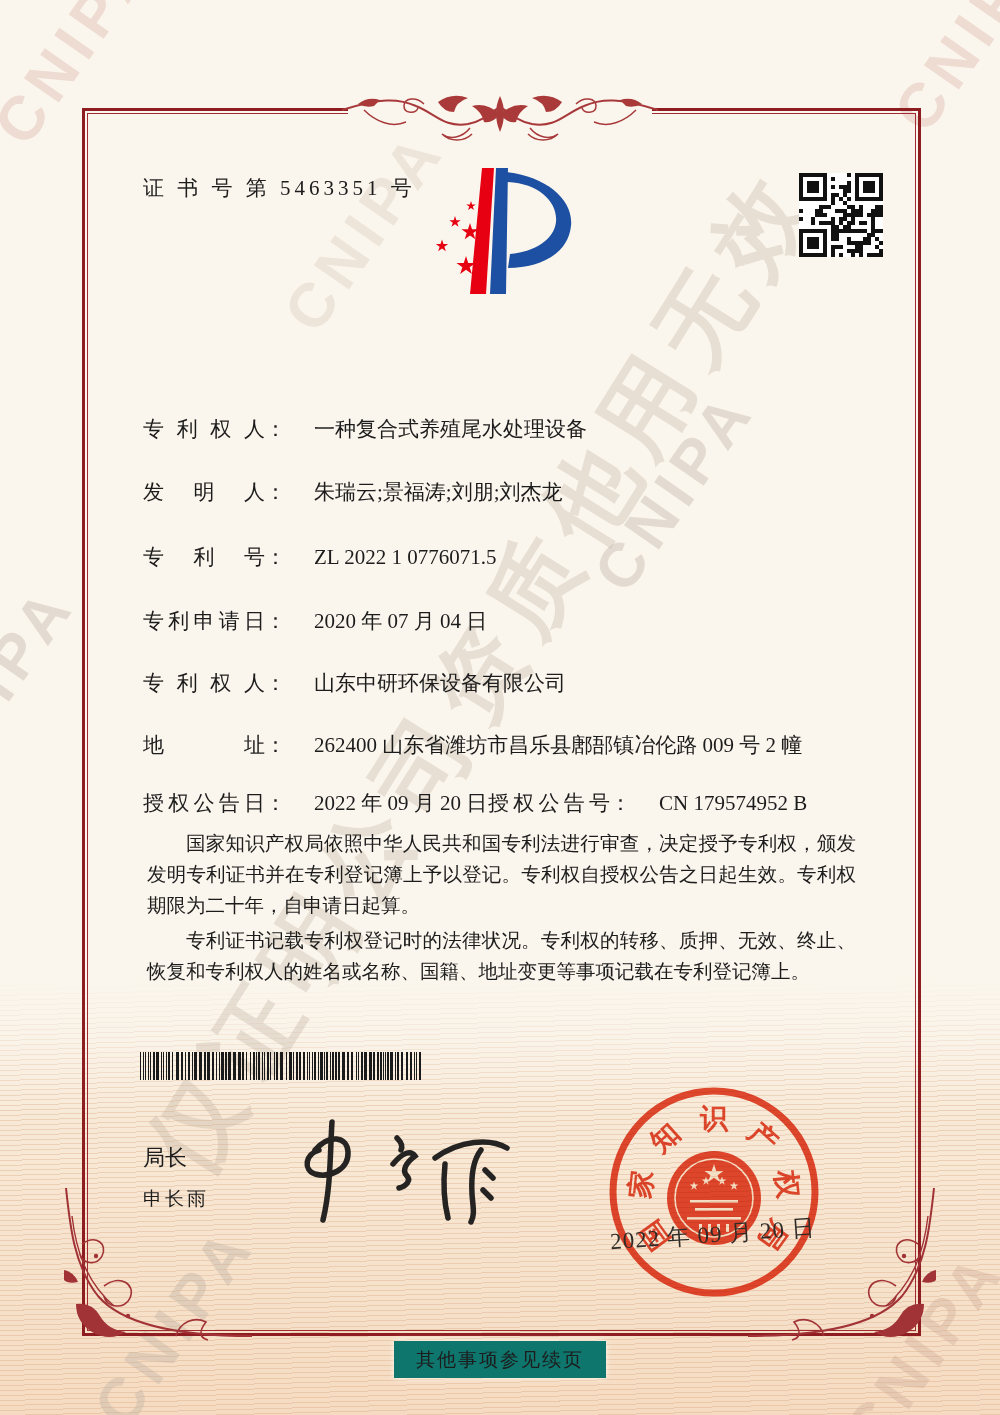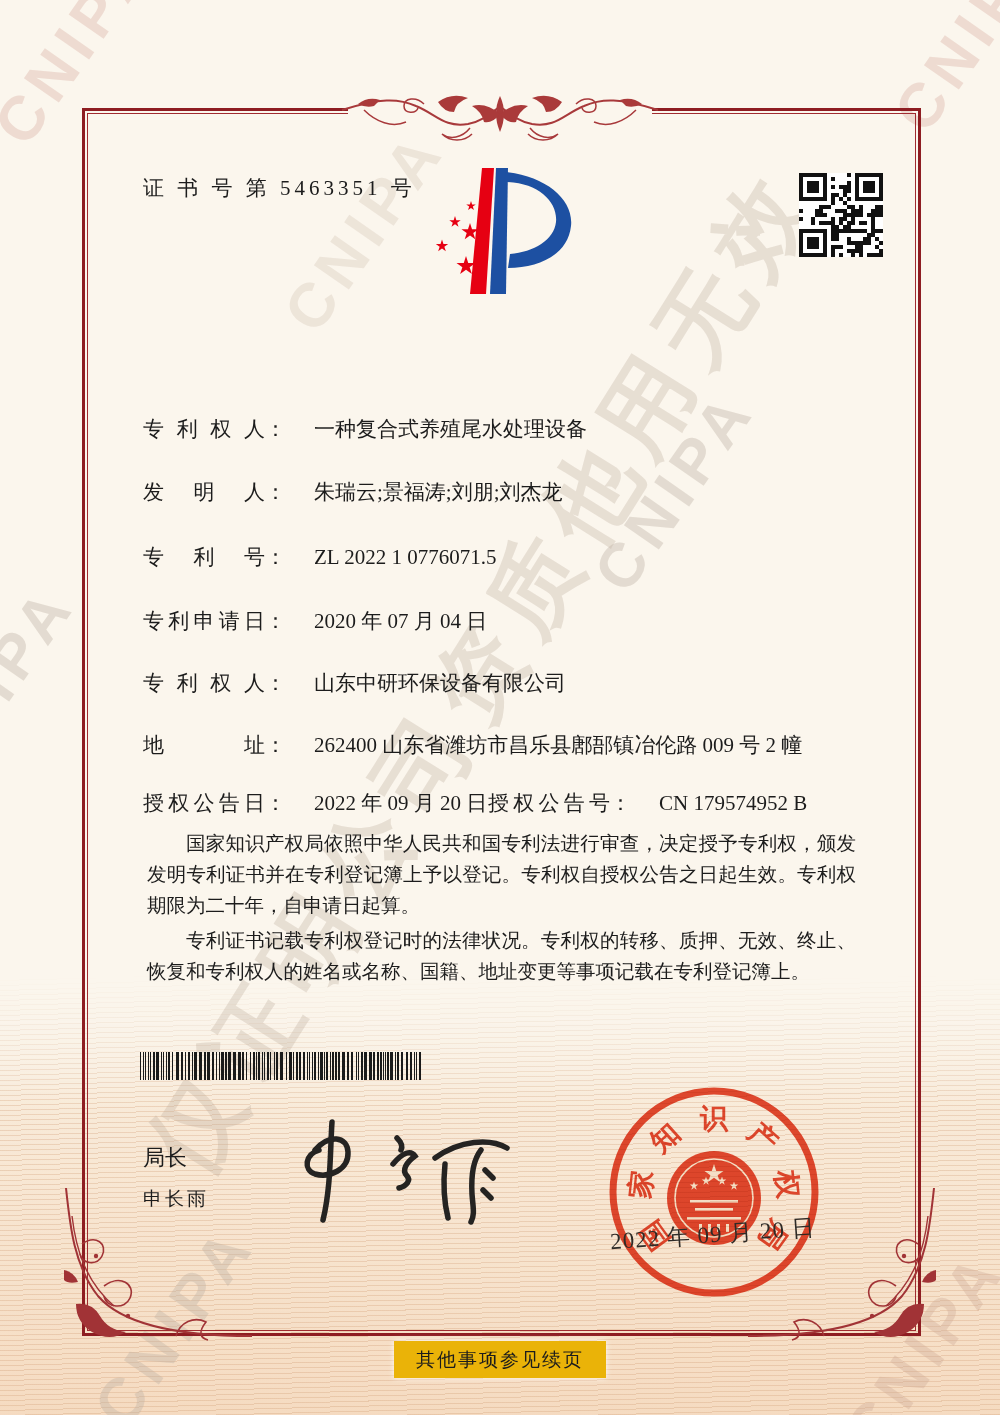--- a/index.html
+++ b/index.html
@@ -63,21 +63,21 @@
   .barcode{position:absolute;left:140px;top:1052px;z-index:3;}
   .director-title{position:absolute;left:143px;top:1143px;z-index:3;font-size:22px;
     font-family:Liberation Sans, sans-serif;}
   .director-name{position:absolute;left:143px;top:1186px;z-index:3;font-size:19px;
     font-family:"Liberation Sans","DejaVu Sans",sans-serif;letter-spacing:3px;}
   .signature{position:absolute;left:285px;top:1112px;z-index:3;}
   .seal{position:absolute;left:604px;top:1082px;z-index:4;mix-blend-mode:multiply;}
   .page-no{position:absolute;left:82px;top:1299px;width:836px;z-index:3;text-align:center;
     font-size:18px;letter-spacing:3px;}
   .footer-note{position:absolute;left:394px;top:1341px;width:212px;height:37px;z-index:3;
-    background:#eab308;display:flex;align-items:center;justify-content:center;
+    background:#0f766e;display:flex;align-items:center;justify-content:center;
     font-size:19px;letter-spacing:2px;box-shadow:0 0 6px rgba(255,253,247,0.9);}
 </style>
 </head>
 <body>
 
 <div class="page">
 
   <div class="waves"></div>
 
   <div class="wm-notice">仅证明公司资质他用无效</div>

